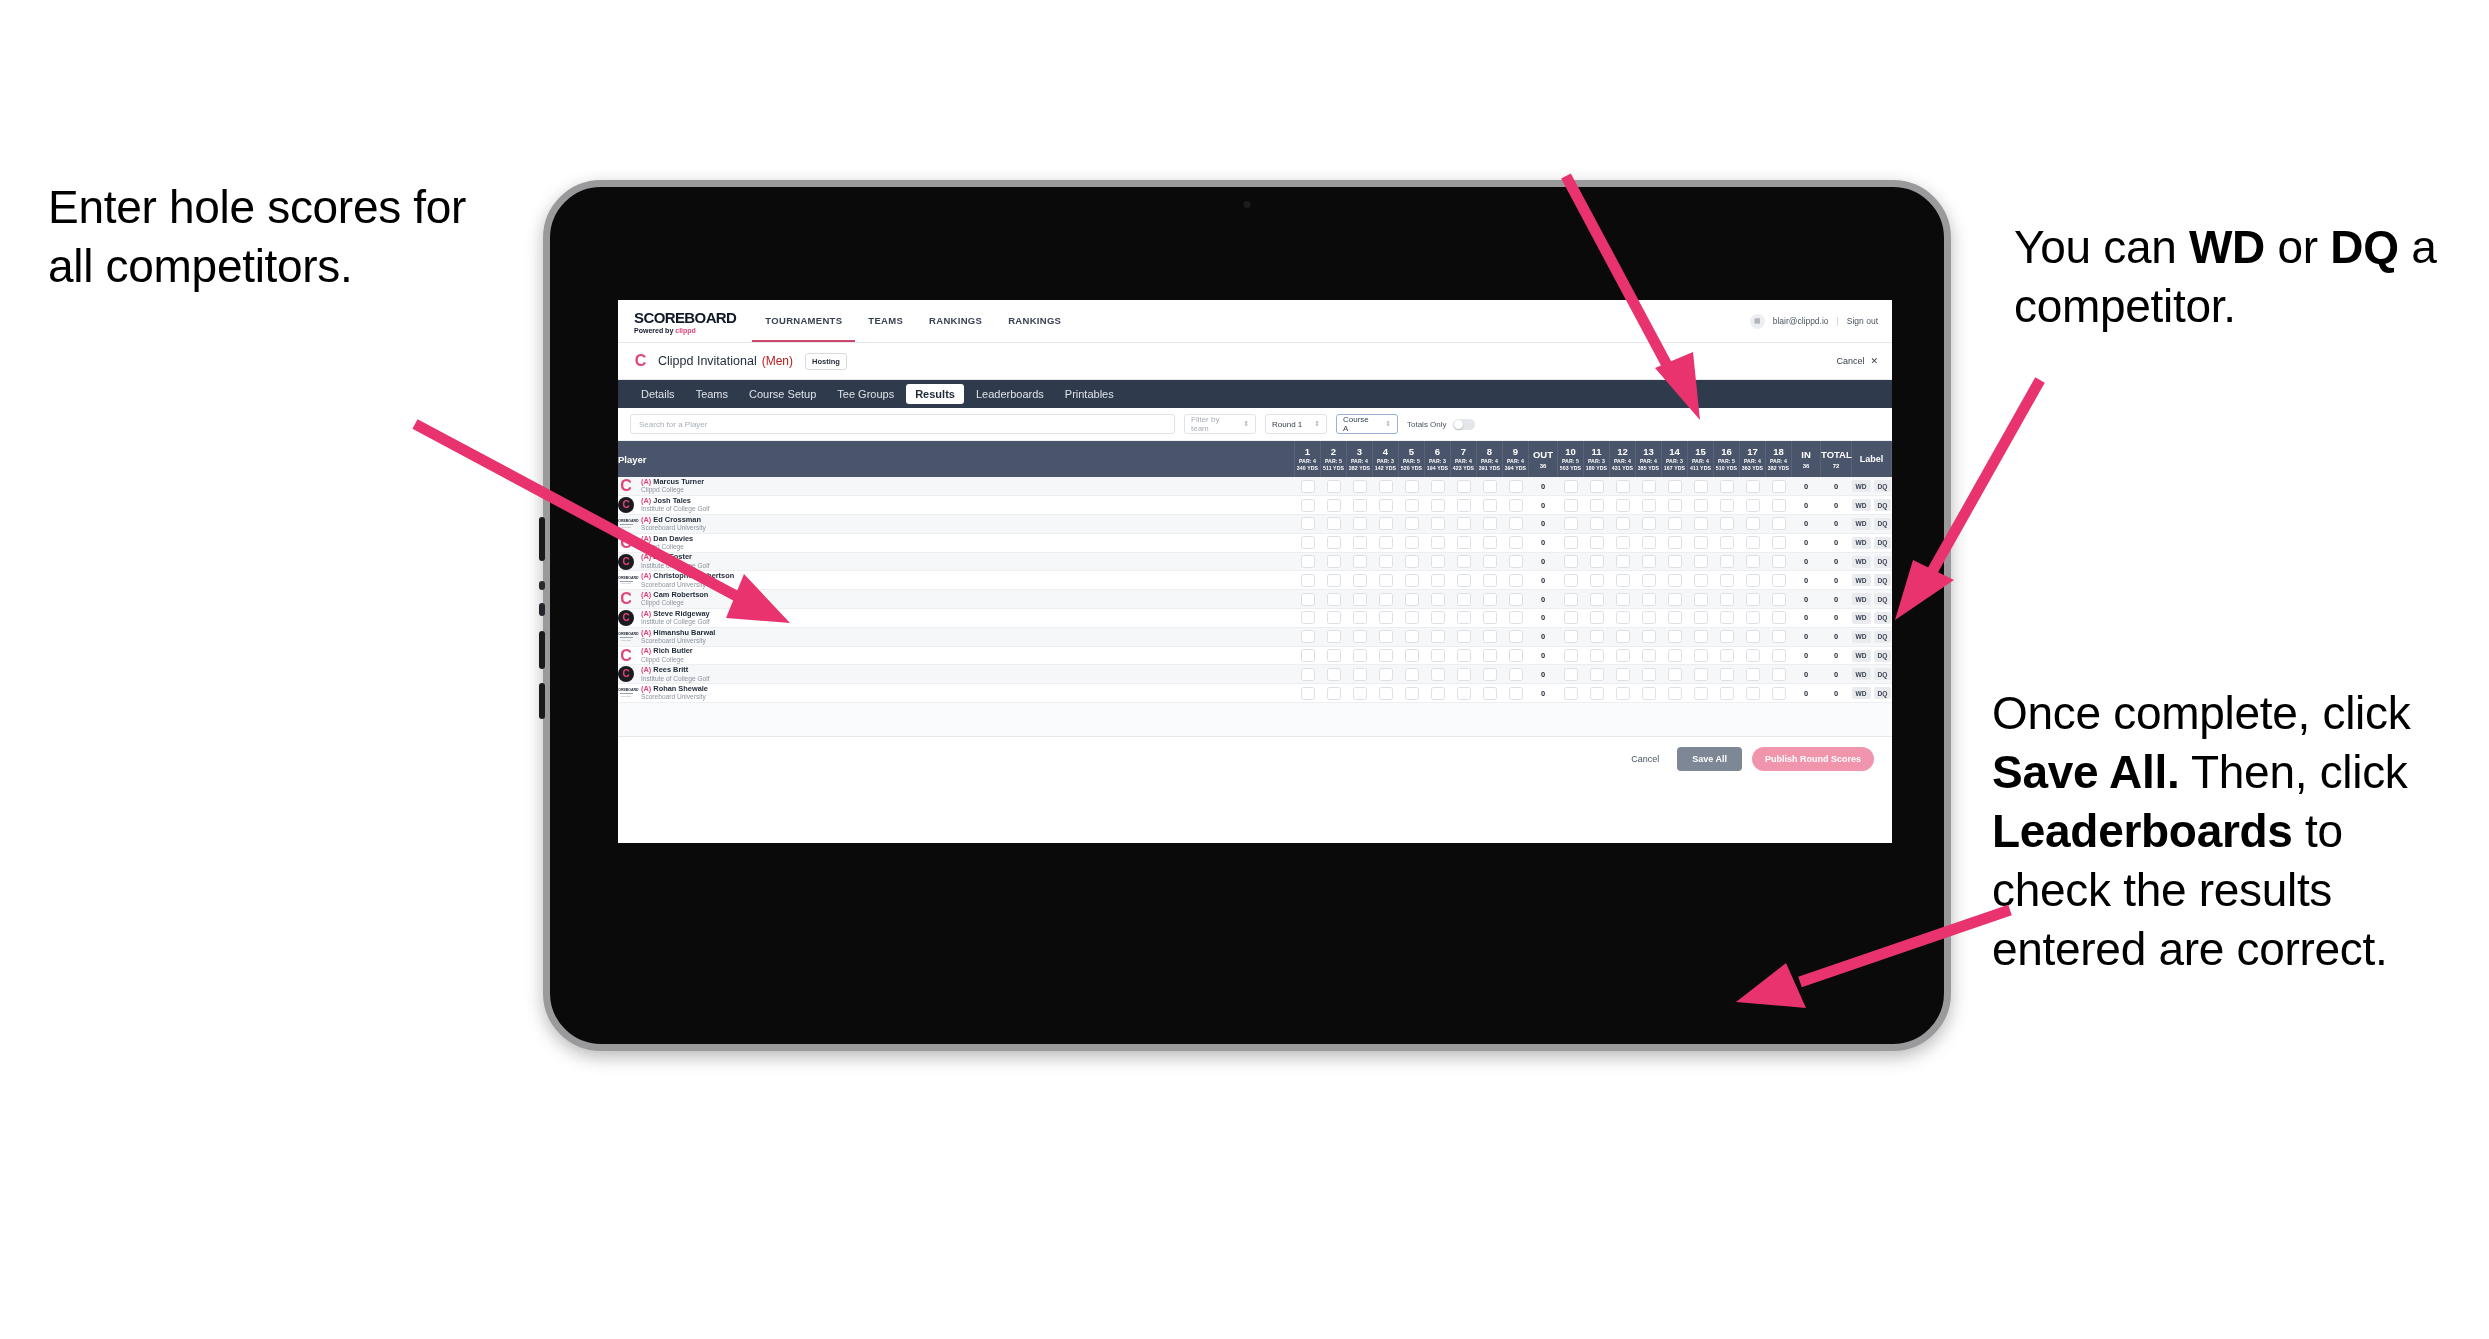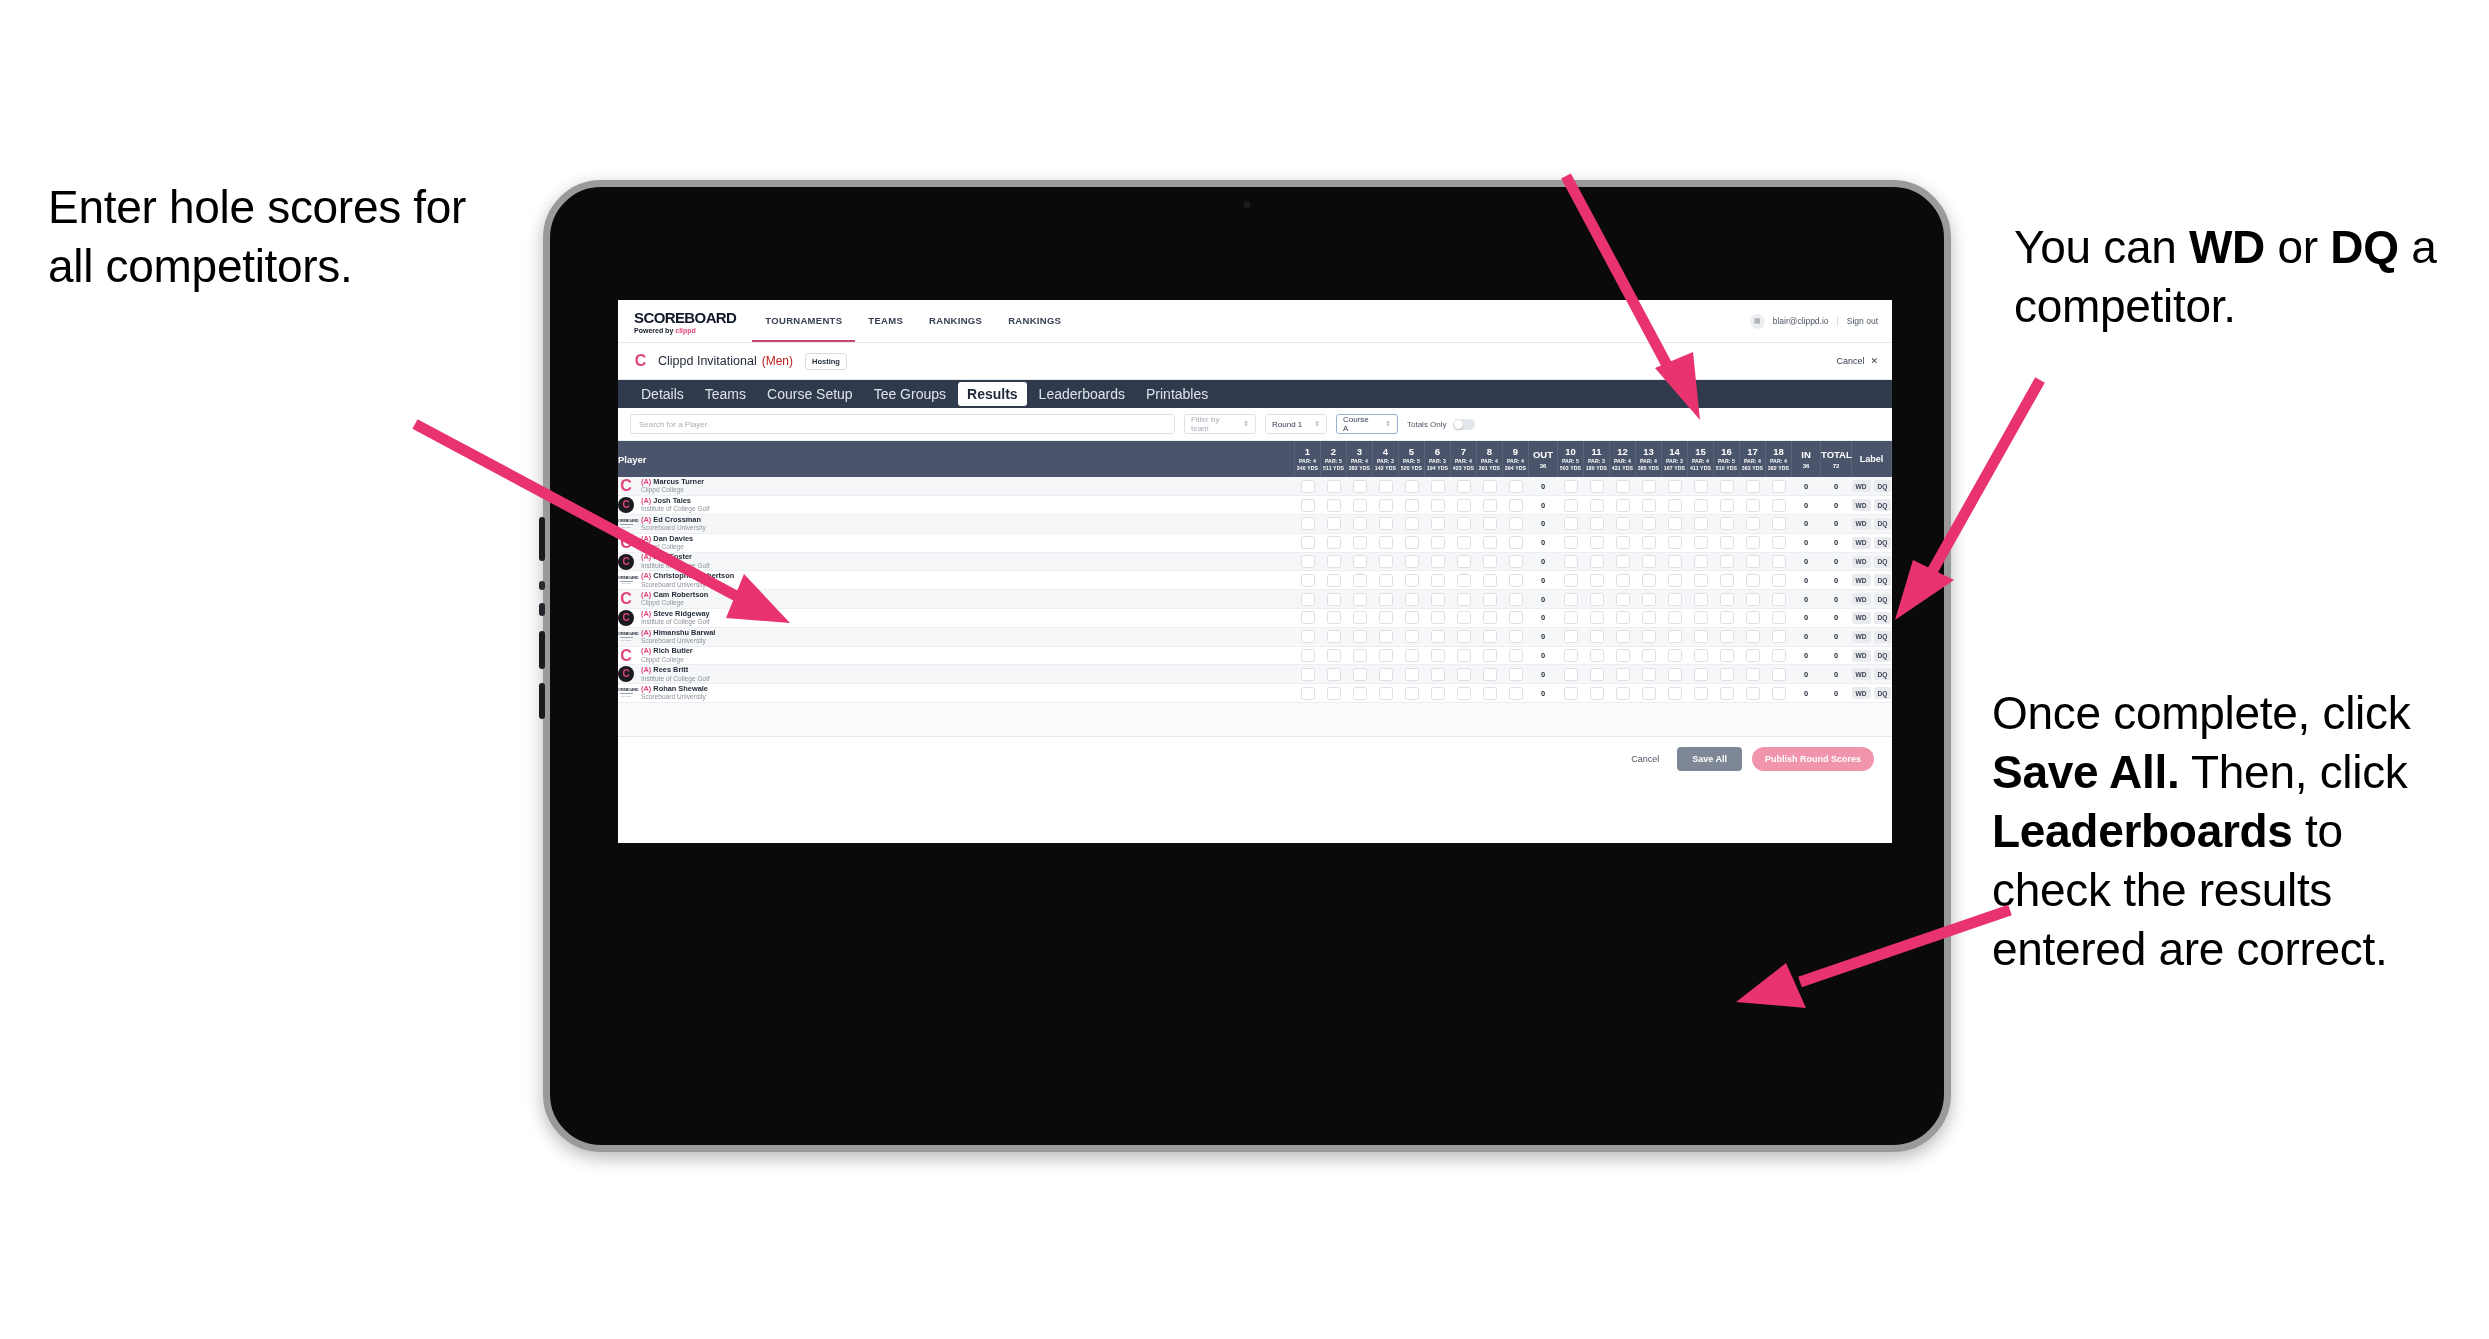--- a/index.html
+++ b/index.html
@@ -26,21 +26,21 @@
   #co-left  { left: 48px;   top: 178px; width: 420px; }
   #co-right { left: 2014px; top: 218px; width: 470px; }
   #co-bot   { left: 1992px; top: 684px; width: 480px; }
 
   
   #arrows { position: absolute; left:0; top:0; width: 2489px; height: 1339px; pointer-events: none; }
 
   
   #tablet {
     position: absolute; left: 543px; top: 180px;
-    width: 1408px; height: 972px;
+    width: 1408px; height: 871px;
     background: #0a0a0a;
     border-radius: 58px;
     border: 7px solid #9a9a9c;
     box-shadow: 0 6px 18px rgba(0,0,0,.28);
   }
   .vol-btn { position: absolute; left: -11px; background: #1a1a1a; border-radius: 3px; width: 6px; }
   .vol-1 { top: 330px;  height: 44px; }
   .vol-2 { top: 394px;  height: 9px; background:#2a2a2a;}
   .vol-3 { top: 416px;  height: 13px; background:#24242c;}
   .vol-4 { top: 444px;  height: 38px; }
@@ -79,21 +79,21 @@
   .tname { font-size: 12.5px; color:#1f2937; font-weight:500; }
   .tgender { font-size: 12px; color:#b91c1c; margin-left:5px; }
   .hosting {
     margin-left: 12px; font-size:7.5px; font-weight:700; color:#1f2937;
     border:1px solid #d7dbe0; border-radius:3px; padding: 3px 6px; background:#fff;
   }
   .tbar-right { margin-left:auto; font-size:9px; color:#374151; display:flex; align-items:center; gap:6px;}
 
   
   .subtabs { height: 28px; background:#2f3a4d; display:flex; align-items:center; padding-left: 14px; gap: 3px;}
-  .subtab { font-size: 14px; color:#dfe3e9; padding: 4px 9px; border-radius:3px;text-align:center; }
+  .subtab { font-size: 11px; color:#dfe3e9; padding: 4px 9px; border-radius:3px;text-align:center; }
   .subtab.active { background:#ffffff; color:#1f2937; font-weight:600; }
 
   
   .filters { height: 33px; background:#fff; display:flex; align-items:center; padding: 0 12px; gap: 9px; border-bottom:1px solid #eef0f3;}
   .searchbox {
     flex: 0 0 545px; height: 20px; border:1px solid #dfe3e8; border-radius:3px;
     display:flex; align-items:center; padding: 0 8px; font-size:8px; color:#a8aeb7;
   }
   .selbox {
     height: 20px; border:1px solid #dfe3e8; border-radius:3px;

